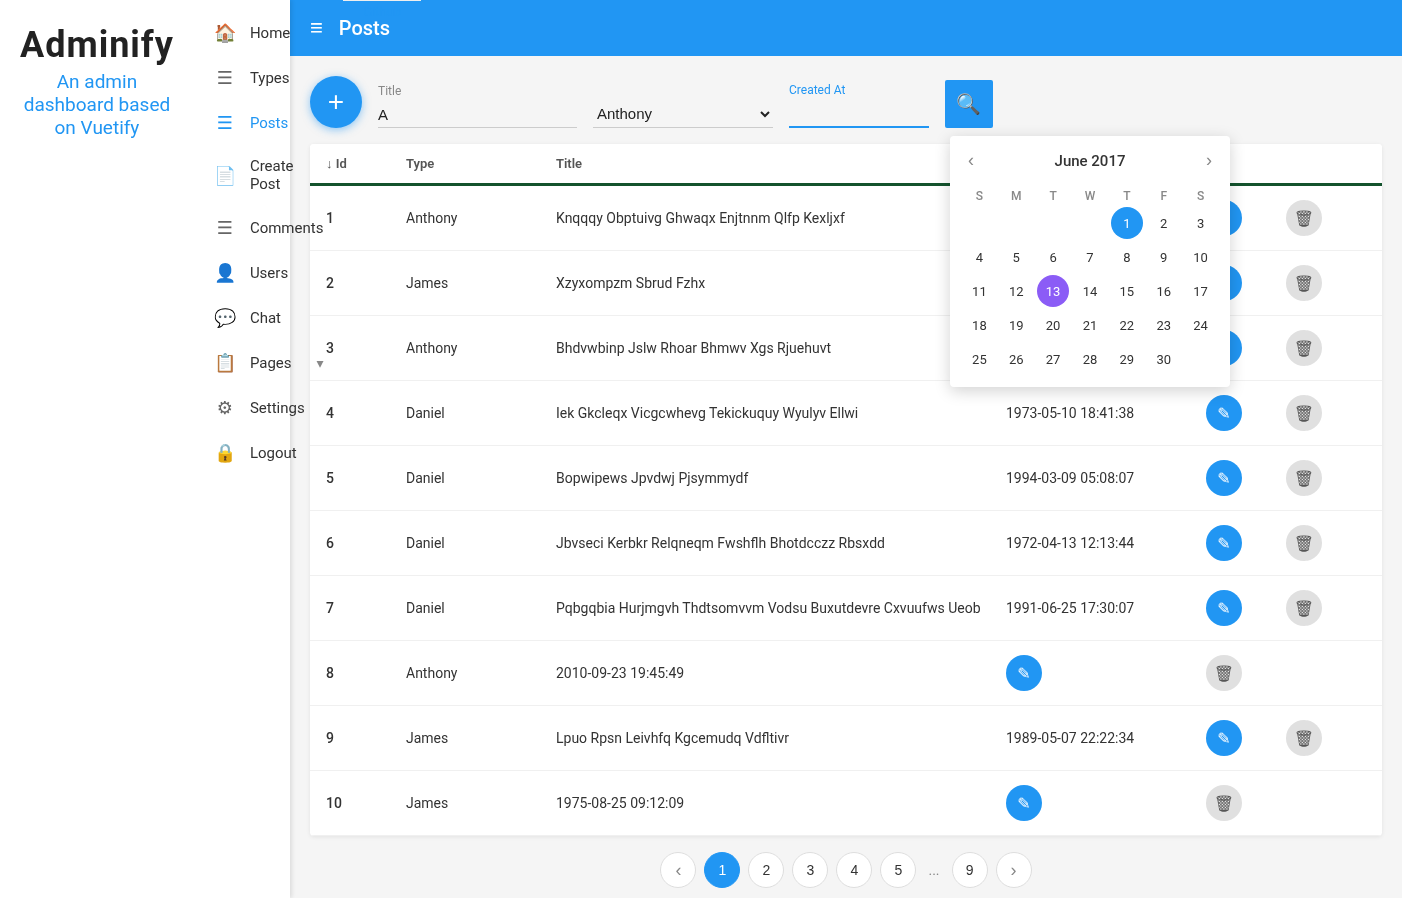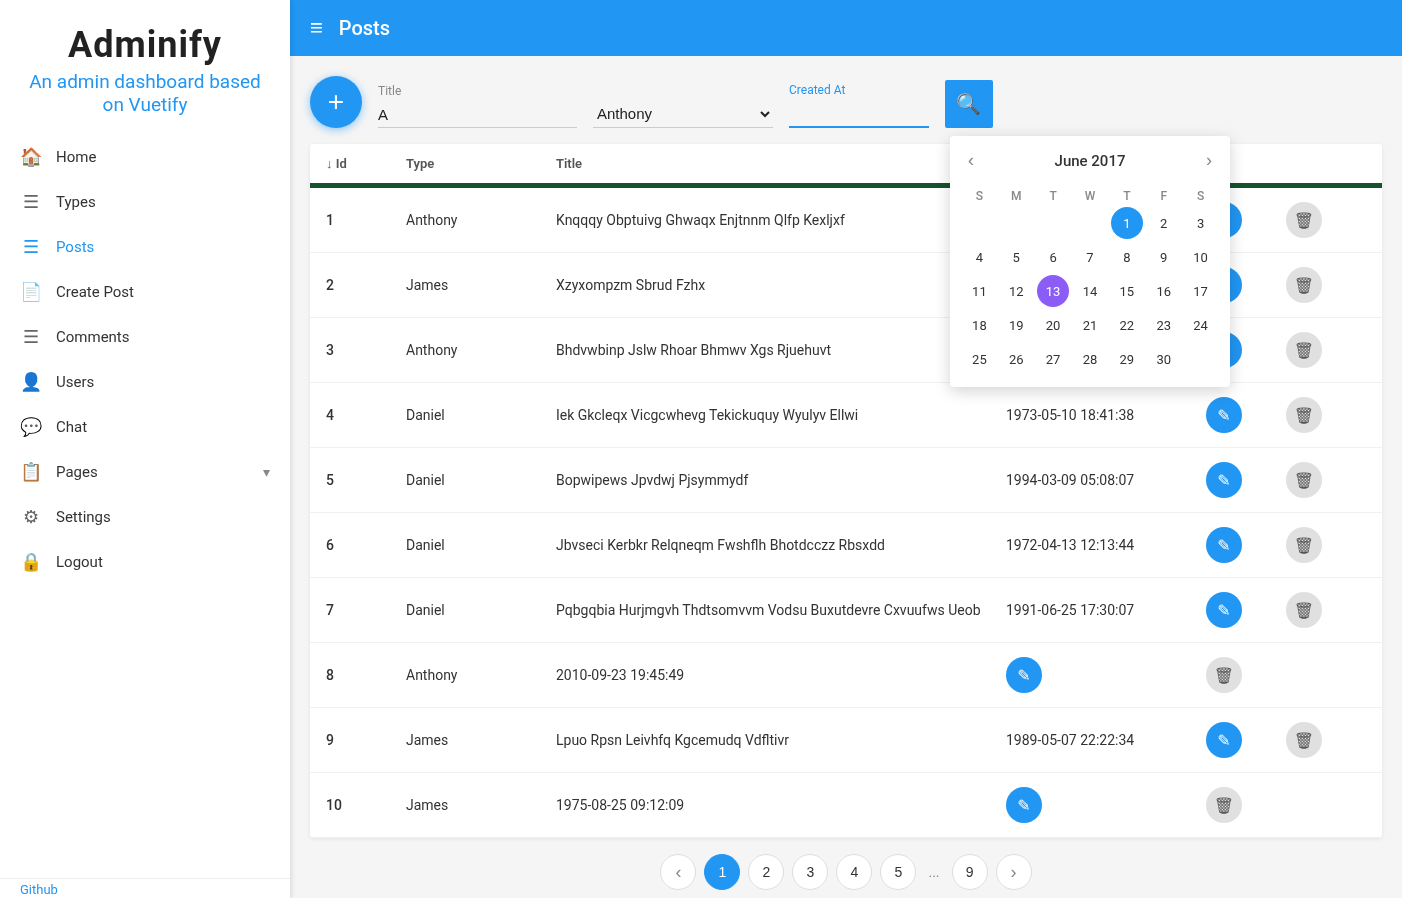--- a/index.html
+++ b/index.html
@@ -4,21 +4,21 @@
   <style>
     * { box-sizing: border-box; margin: 0; padding: 0; }
     body { font-family: Roboto, Arial, sans-serif; display: flex; height: 898px; overflow: hidden; background: #f5f5f5; }
 
     
     #sidebar {
       width: 290px;
       min-width: 290px;
       background: #fff;
       display: flex;
-      flex-direction: column;
+      flex-direction: row;
       box-shadow: 2px 0 4px rgba(0,0,0,0.1);
       z-index: 10;
     }
     #sidebar-logo {
       padding: 24px 20px 8px;
       text-align: center;
     }
     #sidebar-logo .logo-title {
       font-size: 36px;
       font-weight: 700;
@@ -205,21 +205,21 @@
     #posts-table {
       background: #fff;
       border-radius: 4px;
       box-shadow: 0 1px 4px rgba(0,0,0,0.08);
       overflow: hidden;
     }
     .table-header-row {
       display: grid;
       grid-template-columns: 80px 150px 1fr 200px 80px 80px;
       padding: 12px 16px;
-      border-bottom: 5px solid #14532d;
+      border-bottom: 3px solid #14532d;
       background: #fff;
     }
     .table-header-row .th {
       font-size: 13px;
       font-weight: 600;
       color: #555;
       display: flex;
       align-items: center;
       gap: 4px;
     }

